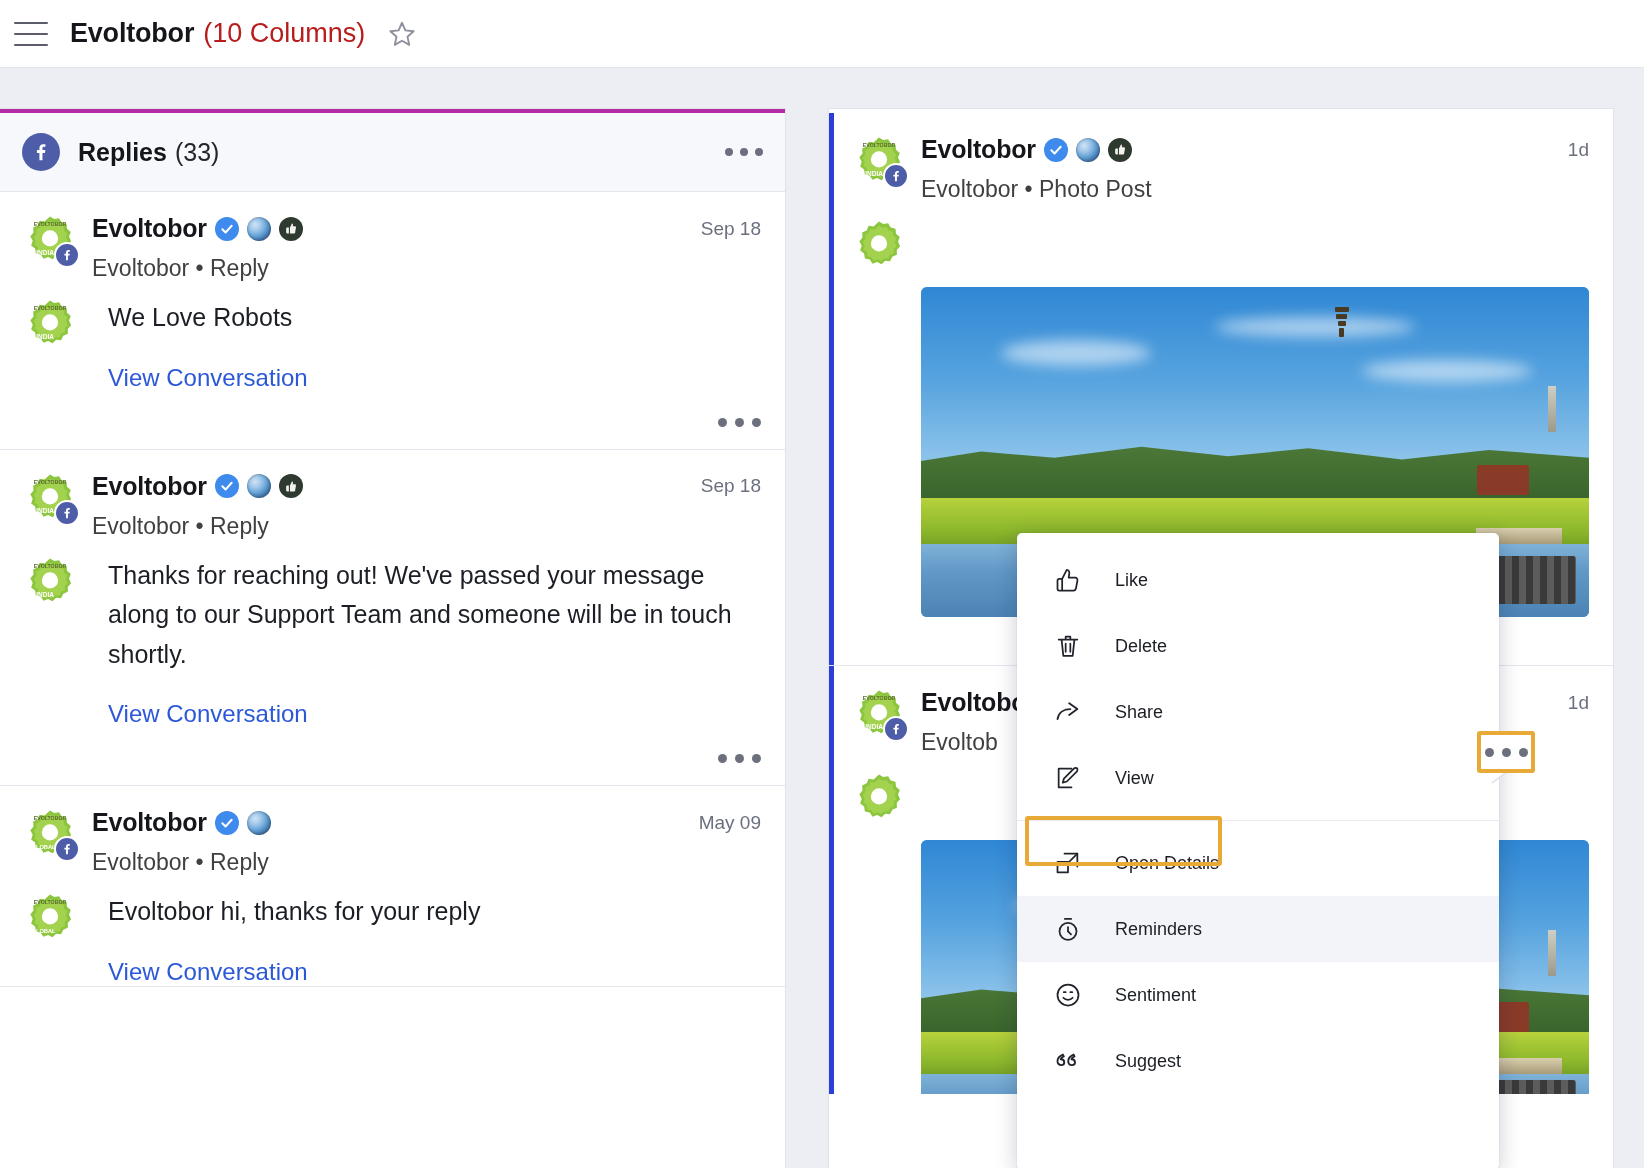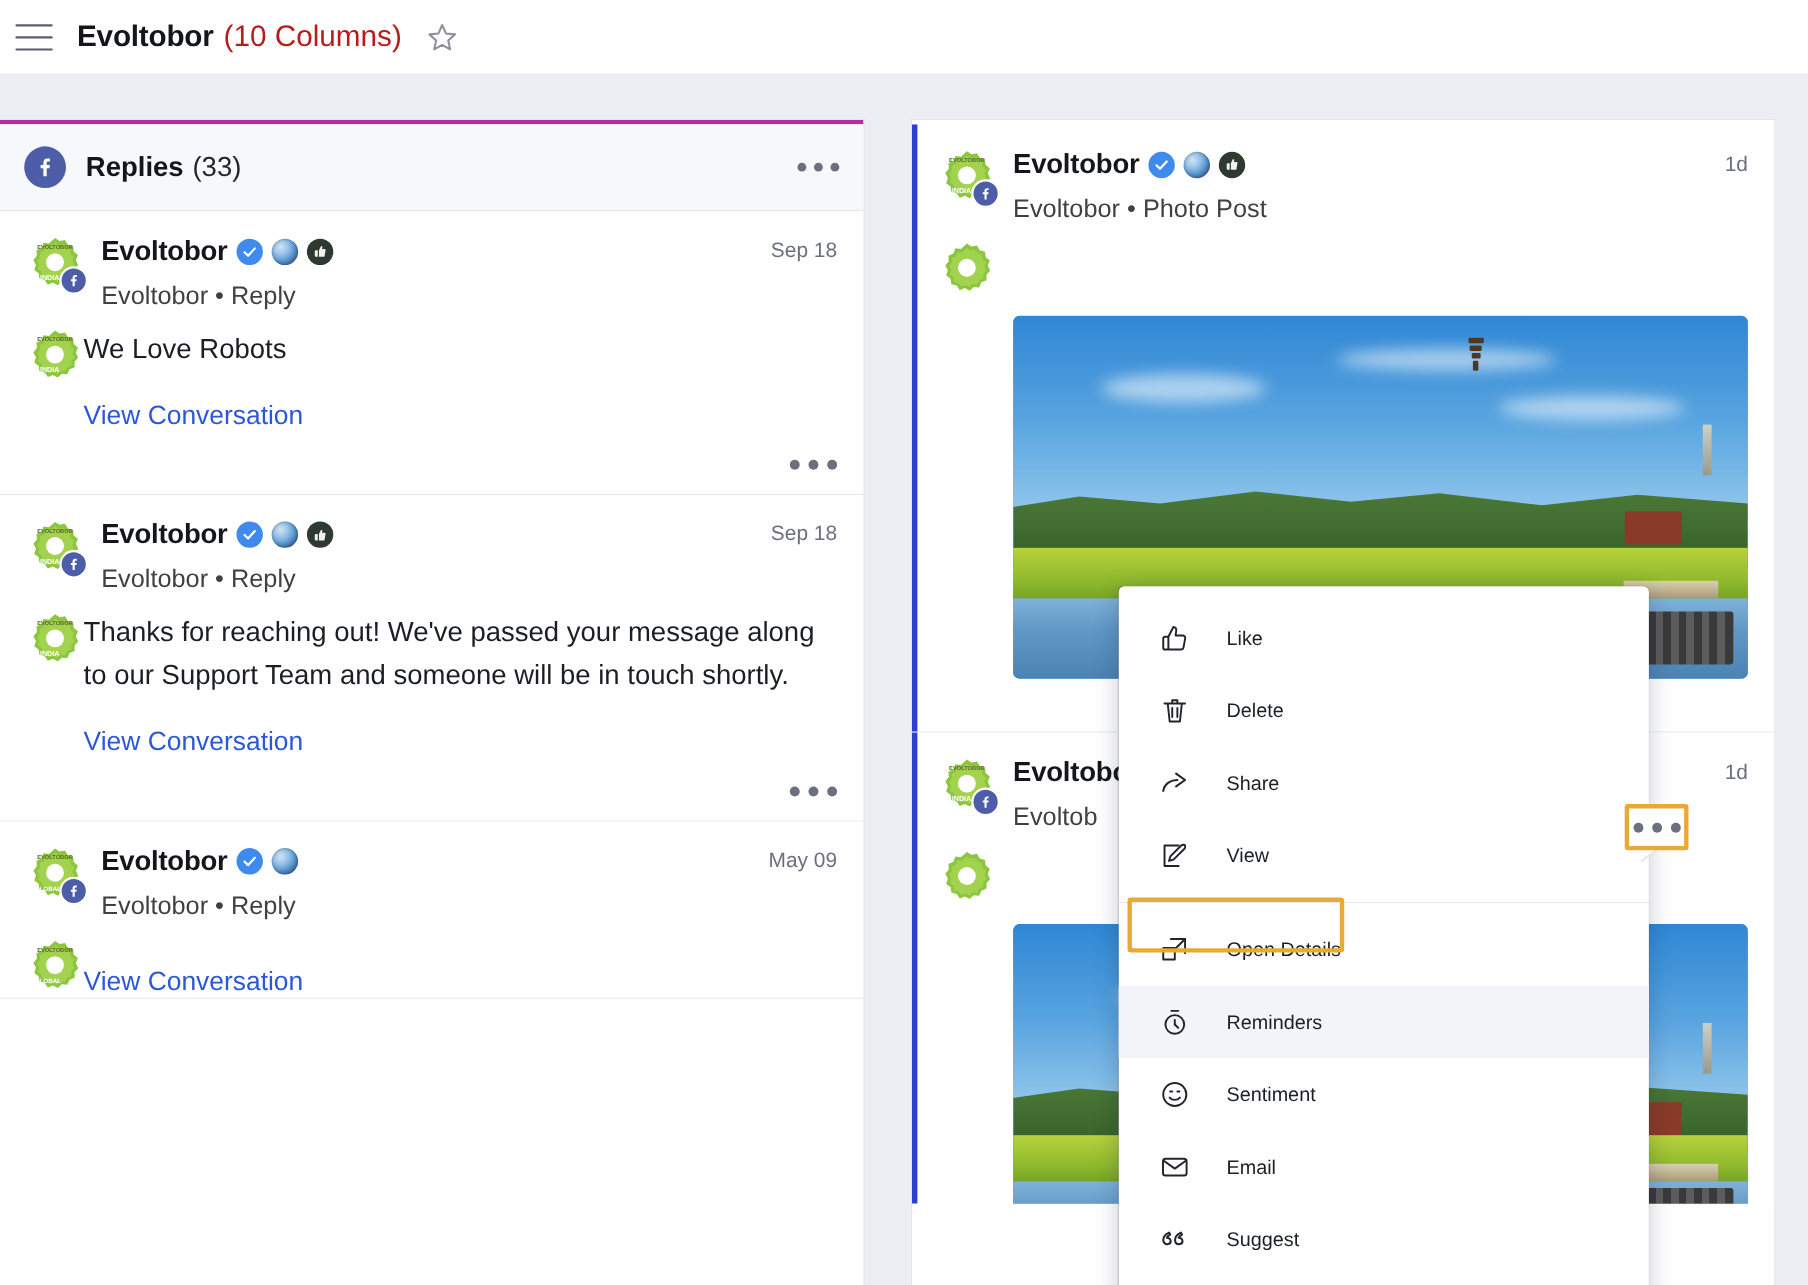--- a/index.html
+++ b/index.html
@@ -130,21 +130,21 @@
     margin-top: 12px;
     font-size: 23px; color: #404040;
   }
   .timestamp {
     margin-left: auto; padding-left: 16px;
     font-size: 19px; color: #6c6f7e; white-space: nowrap;
   }
 
   .card-body { margin-top: 16px; display: flex; }
   .body-avatar { width: 52px; flex: none; }
-  .body-content { margin-left: 0; flex: 1; min-width: 0; }
+  .body-content { margin-left: 32px; flex: 1; min-width: 0; }
   .msg-text {
     font-size: 25px; color: #1c1e26; line-height: 1.58;
   }
   .conv-link {
     display: inline-block; margin-top: 26px;
     font-size: 24px; color: #2b58d8; cursor: pointer;
   }
   .card-footer {
     display: flex; justify-content: flex-end;
     padding: 26px 0 22px 0;
@@ -456,20 +456,21 @@
           <div class="body-avatar">
             <svg class="gear" viewBox="0 0 64 64">
               <path d="M32 3l5.2 3.3 6-1.1 3.2 5.2 5.9 1.6 0.6 6.1 4.7 3.9-2.2 5.8 2.6 5.6-4.1 4.6 0.1 6.1-5.7 2.3-2.6 5.6-6.1-0.5-4.5 4.2-5.4-2.9-5.7 2.3-3.4-5.1-6-1.5-0.9-6.1-4.9-3.6 1.9-5.9-2.9-5.4 3.9-4.8-0.4-6.1 5.6-2.6 2.3-5.7 6.1 0.8z" fill="#8cc63f"></path>
               <path d="M32 8l4.3 2.7 5-0.9 2.7 4.3 4.9 1.3 0.5 5.1 3.9 3.2-1.8 4.8 2.2 4.7-3.4 3.8 0.1 5.1-4.7 1.9-2.2 4.7-5.1-0.4-3.7 3.5-4.5-2.4-4.7 1.9-2.8-4.2-5-1.3-0.7-5.1-4.1-3 1.6-4.9-2.4-4.5 3.2-4-0.3-5.1 4.7-2.2 1.9-4.7 5.1 0.7z" fill="#a2d24e"></path>
               <circle cx="32" cy="30" r="10" fill="#ffffff"></circle>
               <text x="32" y="15" font-size="6.4" font-family="Liberation Sans, sans-serif" fill="#5a6b2b" text-anchor="middle" font-weight="bold">EVOLTOBOR</text>
               <text x="24" y="50" font-size="7" font-family="Liberation Sans, sans-serif" fill="#ffffff" text-anchor="middle" font-weight="bold">GLOBAL</text>
             </svg>
           </div>
           <div class="body-content">
+            <div class="msg-text">Evoltobor hi, thanks for your reply</div>
             <span class="conv-link">View Conversation</span>
           </div>
         </div>
       </div>
 
     </div>
   </div>
 
   <div class="column col-right">
     <div class="col-accent hidden"></div>
@@ -677,29 +678,20 @@
       <span class="mi-icon">
         <svg width="28" height="28" viewBox="0 0 24 24" fill="none" stroke="#22242c" stroke-width="1.5" stroke-linecap="round">
           <circle cx="12" cy="12" r="9"></circle>
             <path d="M8 14.4c1 1.2 2.3 1.8 4 1.8s3-.6 4-1.8"></path>
             <path d="M8.4 9.6h1.6M14 9.6h1.6"></path>
         </svg>
       </span>
       <span class="mi-label">Sentiment</span>
     </div>
 
-    <div class="menu-item">
-      <span class="mi-icon">
-        <svg width="28" height="28" viewBox="0 0 24 24" fill="none" stroke="#22242c" stroke-width="1.5" stroke-linecap="round" stroke-linejoin="round">
-          <rect x="2.8" y="5.5" width="18.4" height="13" rx="2"></rect>
-            <path d="M3.4 7 12 13.2 20.6 7"></path>
-        </svg>
-      </span>
-      <span class="mi-label">Email</span>
-    </div>
 
     <div class="menu-item">
       <span class="mi-icon">
         <svg width="28" height="28" viewBox="0 0 24 24" fill="none" stroke="#22242c" stroke-width="1.6" stroke-linecap="round" stroke-linejoin="round">
           <path d="M6.2 15.5c-1.9 0-3.2-1.4-3.2-3.3 0-2.5 1.9-4.6 4.6-5.7l.8 1.5c-1.5.7-2.4 1.6-2.6 2.5 1.7 0 3 1.2 3 2.8 0 1.3-1.1 2.2-2.6 2.2z"></path>
           <path d="M15.4 15.5c-1.9 0-3.2-1.4-3.2-3.3 0-2.5 1.9-4.6 4.6-5.7l.8 1.5c-1.5.7-2.4 1.6-2.6 2.5 1.7 0 3 1.2 3 2.8 0 1.3-1.1 2.2-2.6 2.2z"></path>
         </svg>
       </span>
       <span class="mi-label">Suggest</span>
     </div>

